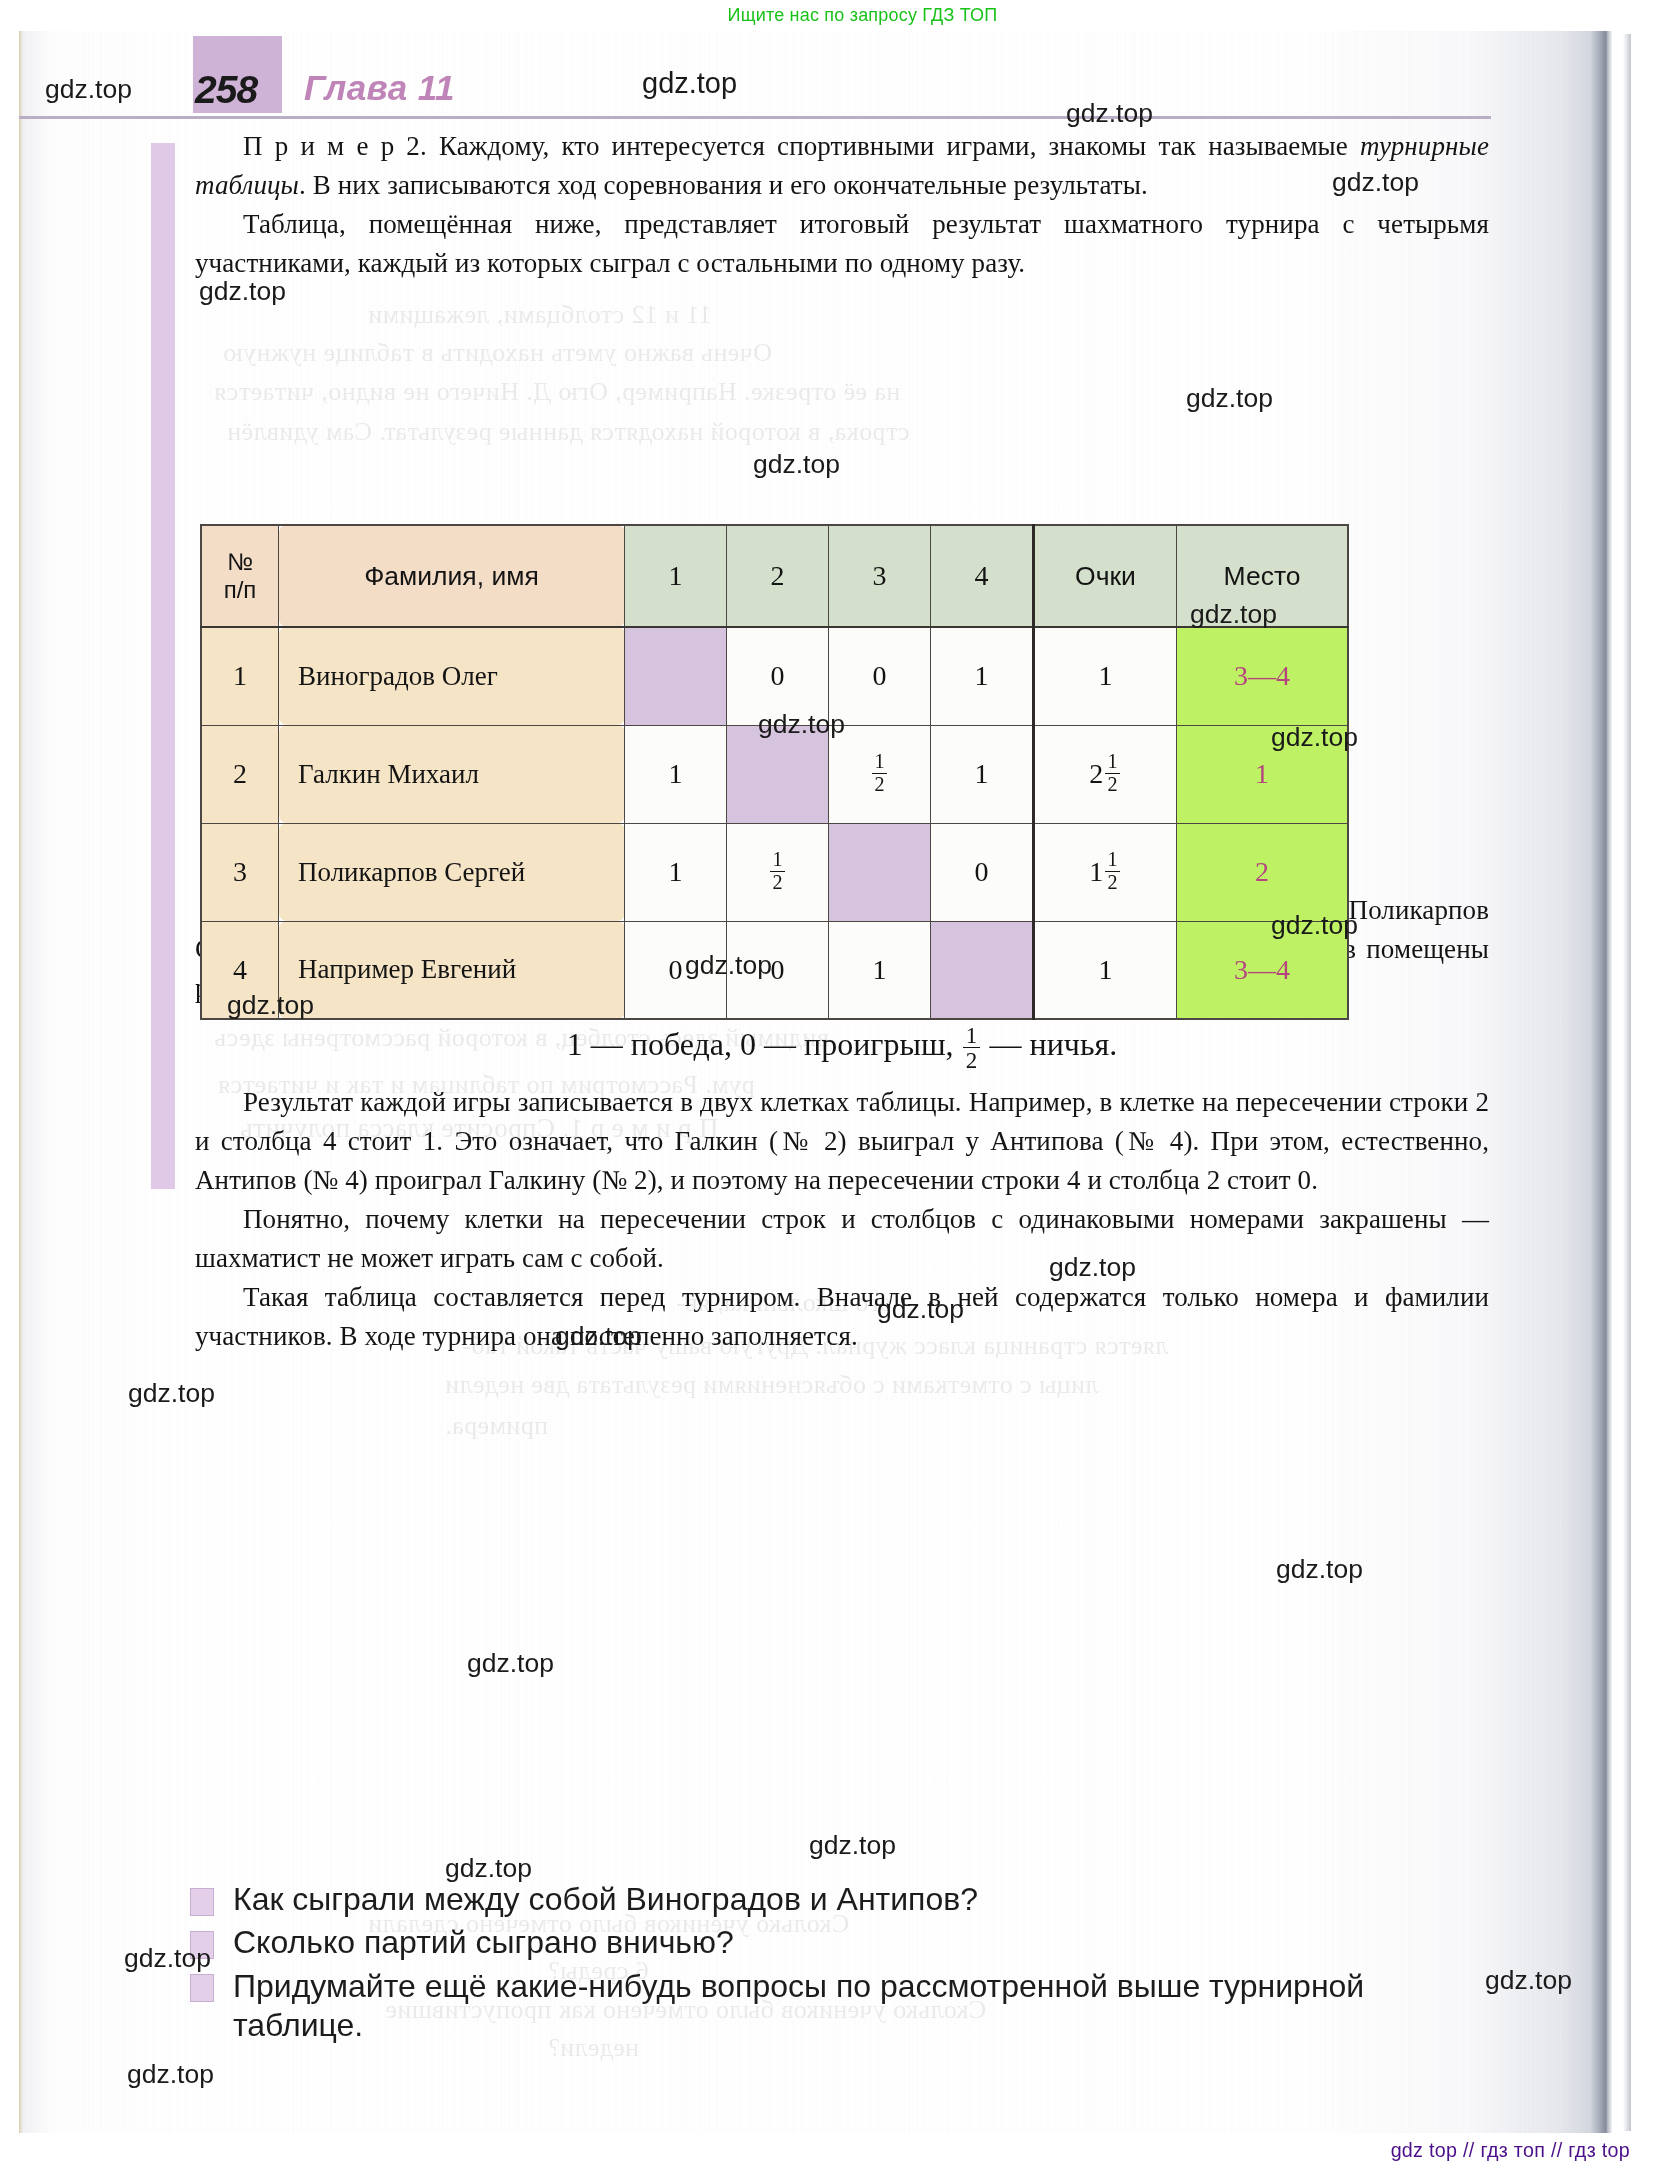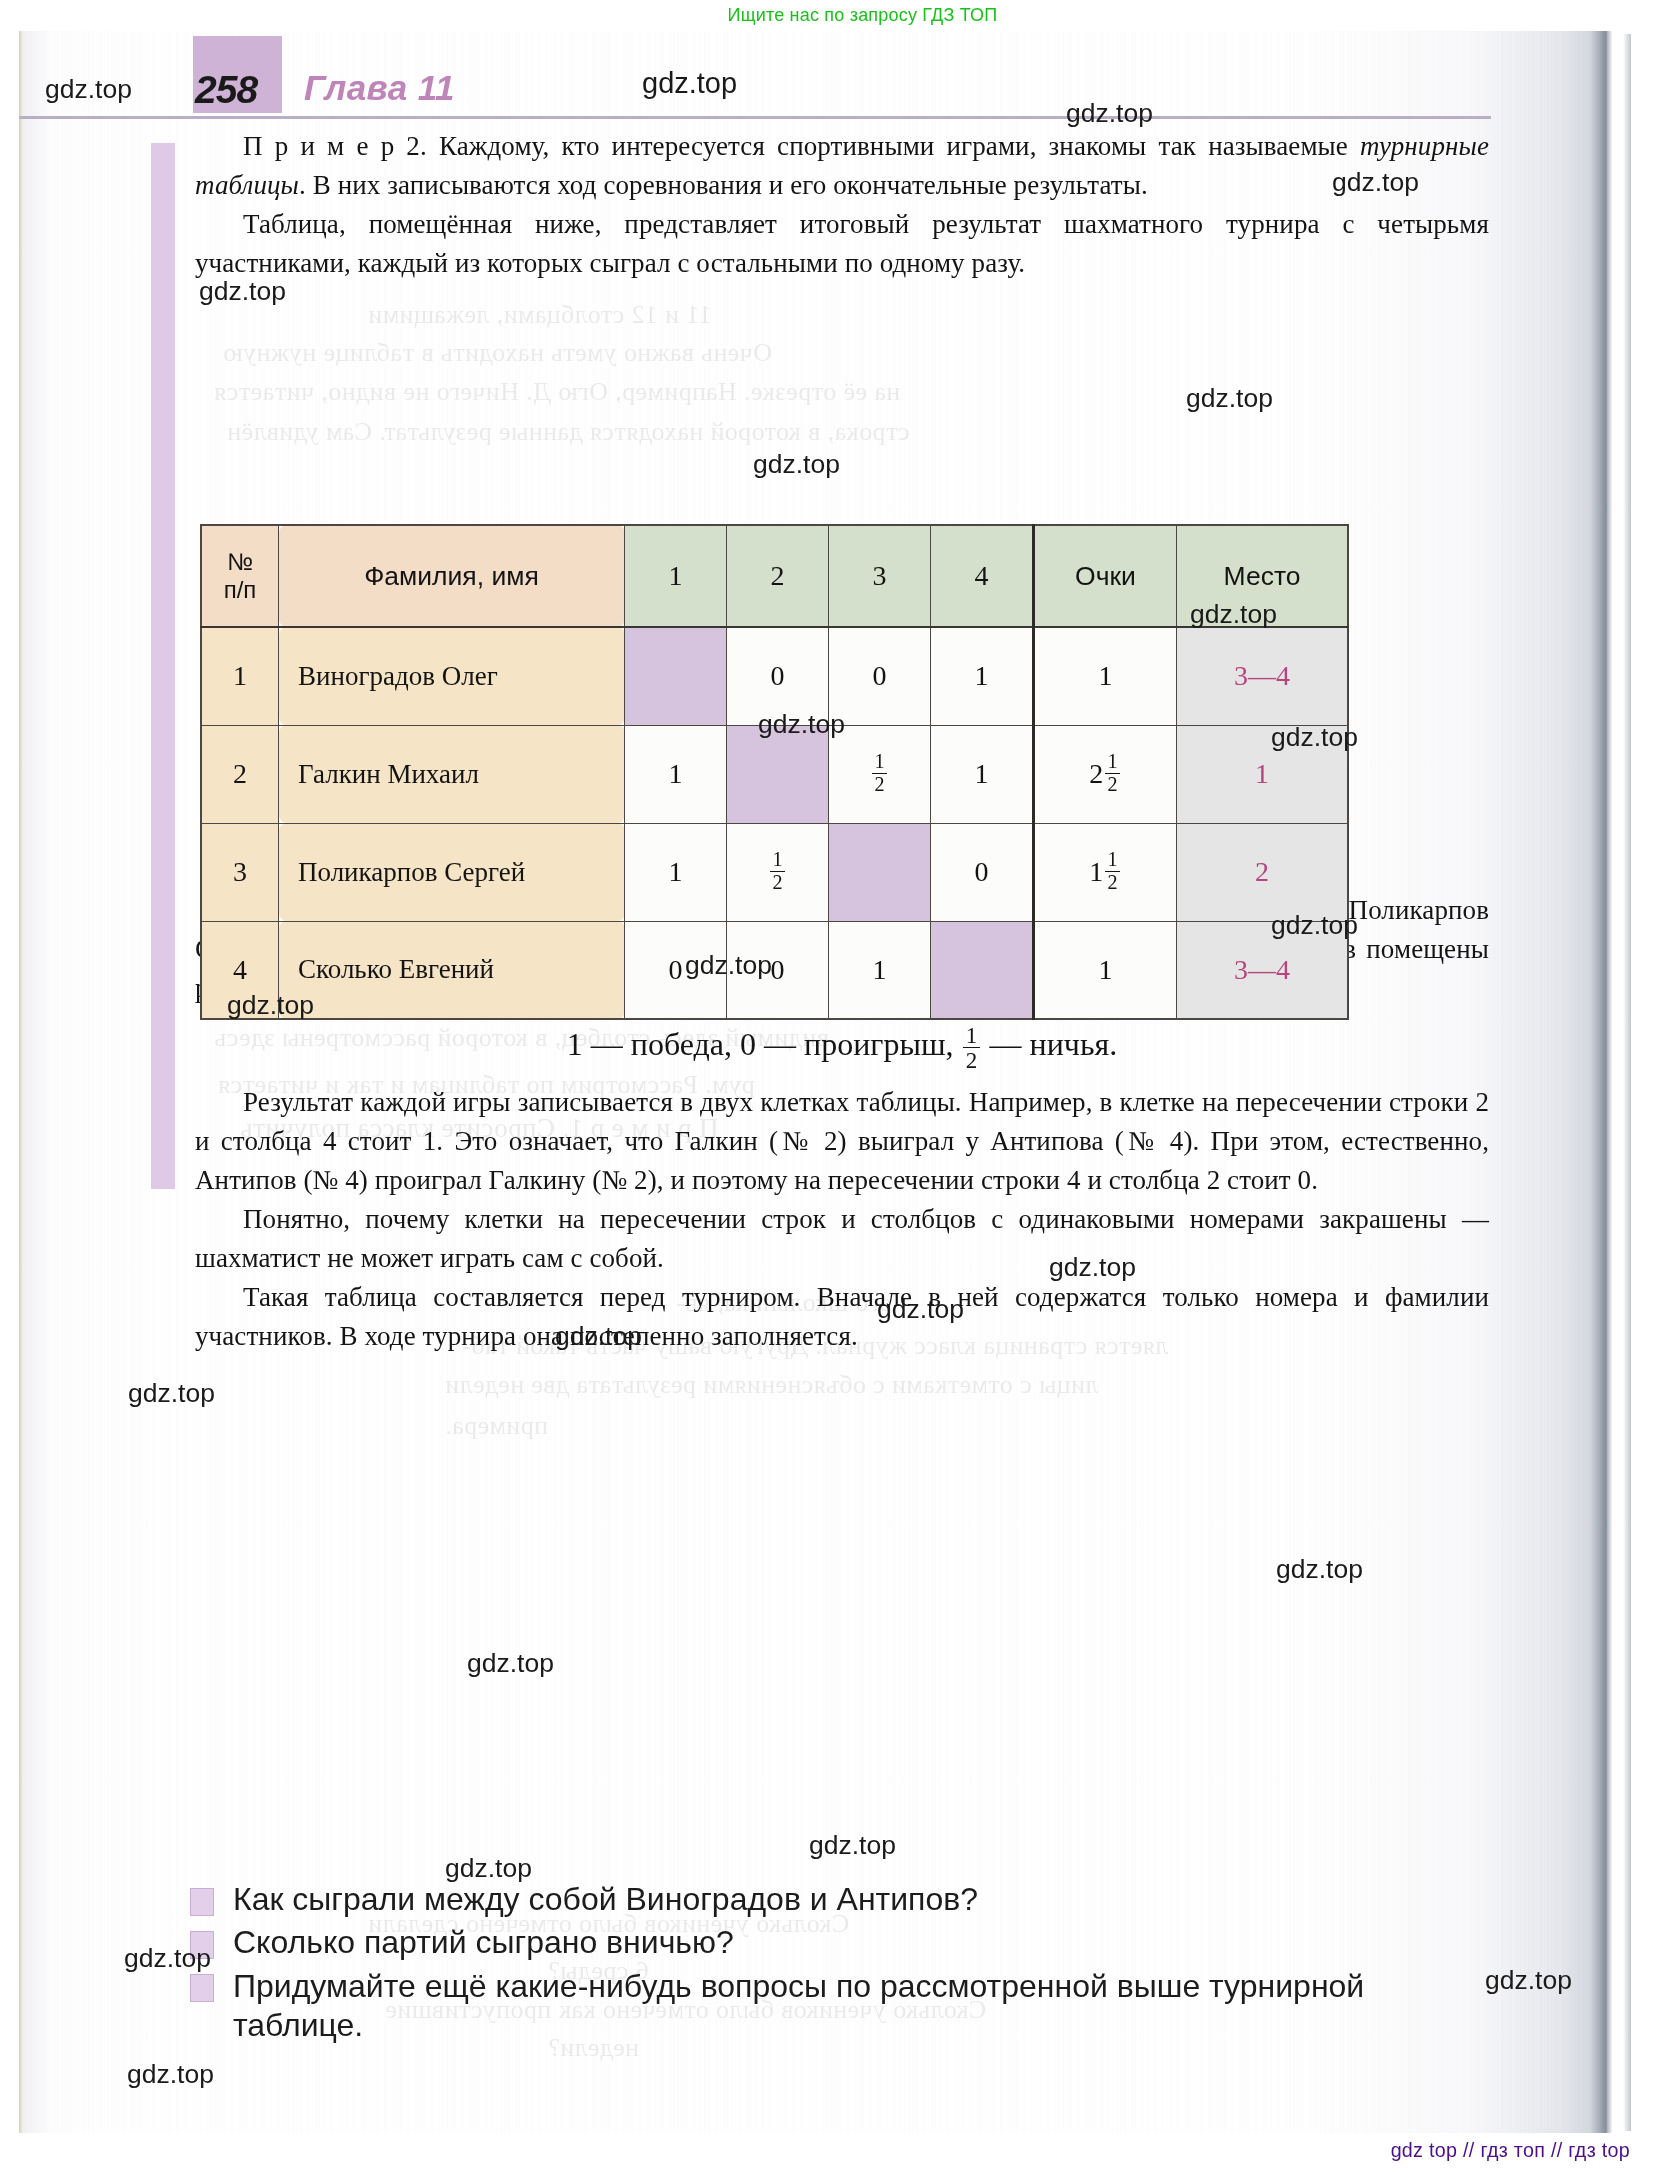--- a/index.html
+++ b/index.html
@@ -205,21 +205,21 @@
   thead th.h-np  { font-size: 24px; line-height: 28px; font-family: "Liberation Sans", sans-serif; }
   thead th.h-name, thead th.h-pts, thead th.h-pl {
     font-family: "Liberation Sans", sans-serif;
     font-size: 26.5px;
   }
 
   tbody tr { height: 98px; }
   tbody td.c-np   { background: #f6e4c6; font-size: 28px; }
   tbody td.c-name { background: #f6e4c6; text-align: left; padding-left: 19px; font-size: 27px; }
   tbody td.c-g, tbody td.c-pts { background: #fcfcfa; }
-  tbody td.c-pl   { background: #e5e5e5; color: #b5457f; font-size: 28px; }
+  tbody td.c-pl   { background: #bef264; color: #b5457f; font-size: 28px; }
   td.blocked { background: #d6c4de !important; }
 
   
   .sep-left  { border-left: 3.4px solid #2e2a27 !important; }
   table.tourney { border: 2.6px solid #4c4742; }
   thead th { border-bottom: 2.6px solid #3a3632 !important; }
 
   .mixed {
     display: inline-block;
     white-space: nowrap;
@@ -385,21 +385,21 @@
             <td class="c-name col-name">Поликарпов Сергей</td>
             <td class="c-g col-g"><span>1</span></td>
             <td class="c-g col-g"><span class="frac"><span class="num">1</span><span class="den">2</span></span></td>
             <td class="c-g col-g blocked"></td>
             <td class="c-g col-g"><span>0</span></td>
             <td class="c-pts col-pts sep-left"><span class="mixed"><span class="whole">1</span><span class="frac"><span class="num">1</span><span class="den">2</span></span></span></td>
             <td class="c-pl col-pl">2</td>
           </tr>
           <tr>
             <td class="c-np col-np">4</td>
-            <td class="c-name col-name">Сколько Евгений</td>
+            <td class="c-name col-name">Например Евгений</td>
             <td class="c-g col-g"><span>0</span></td>
             <td class="c-g col-g"><span>0</span></td>
             <td class="c-g col-g"><span>1</span></td>
             <td class="c-g col-g blocked"></td>
             <td class="c-pts col-pts sep-left"><span>1</span></td>
             <td class="c-pl col-pl">3—4</td>
           </tr>
         </tbody>
     </table>
   </div>

